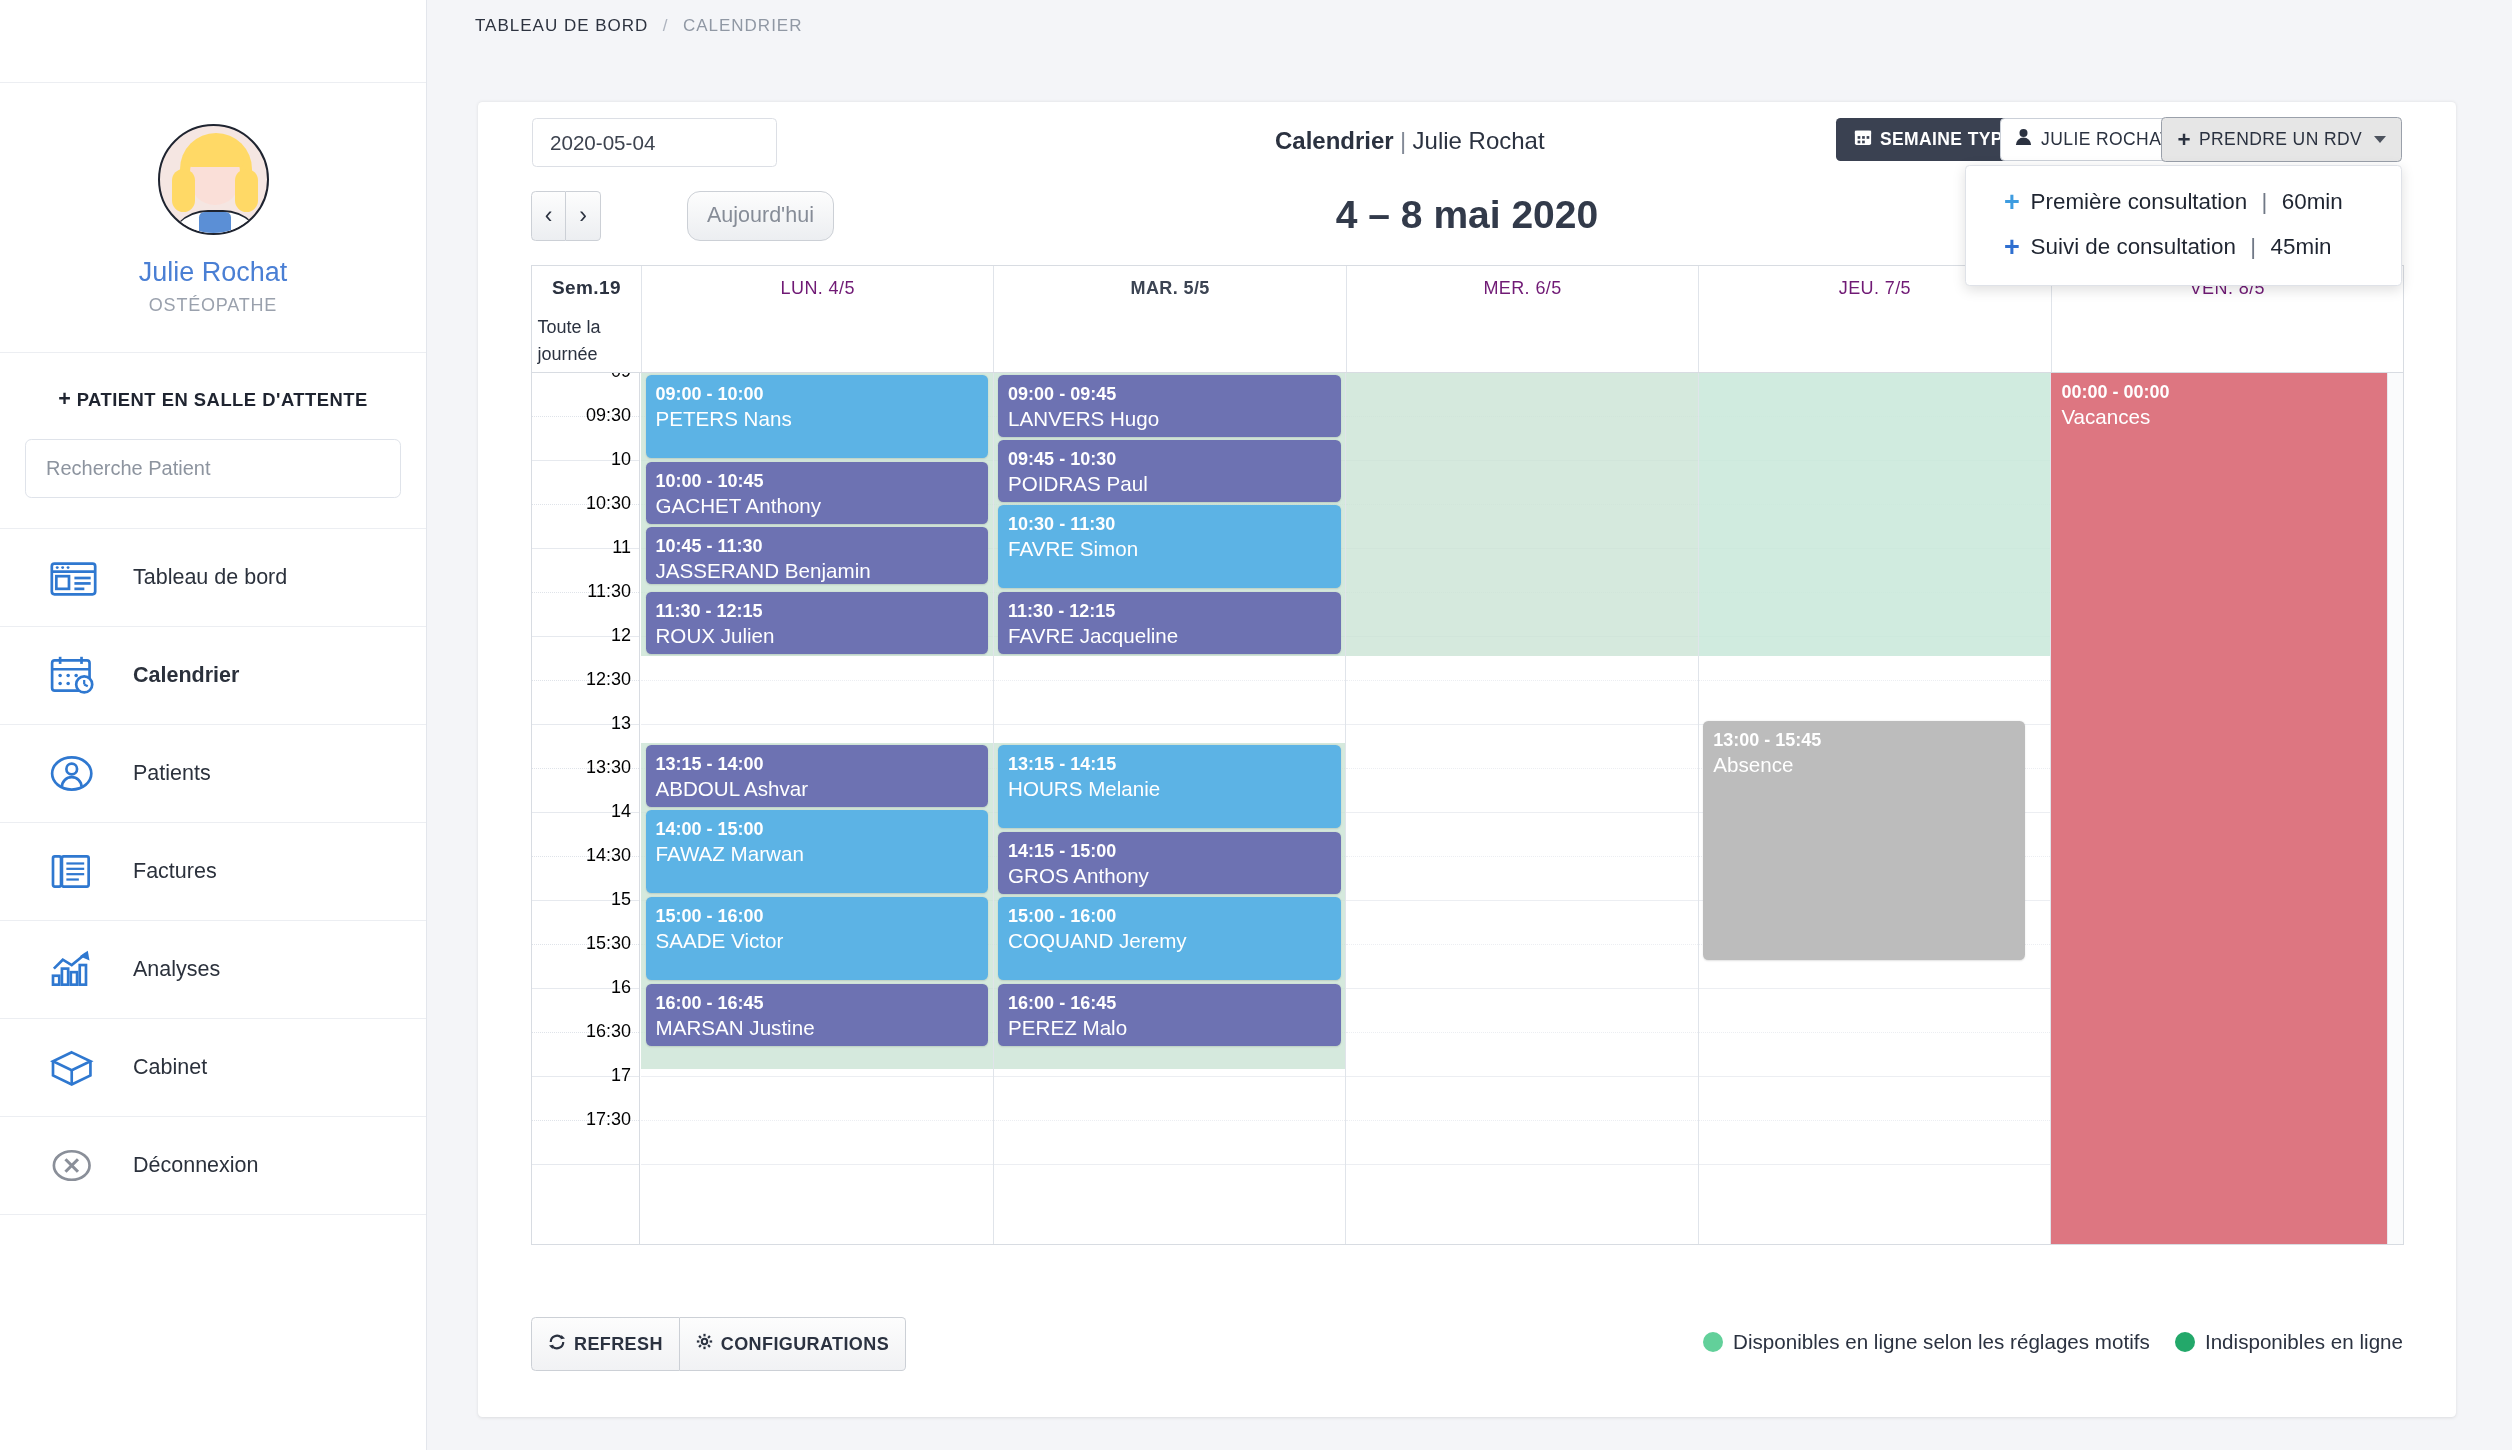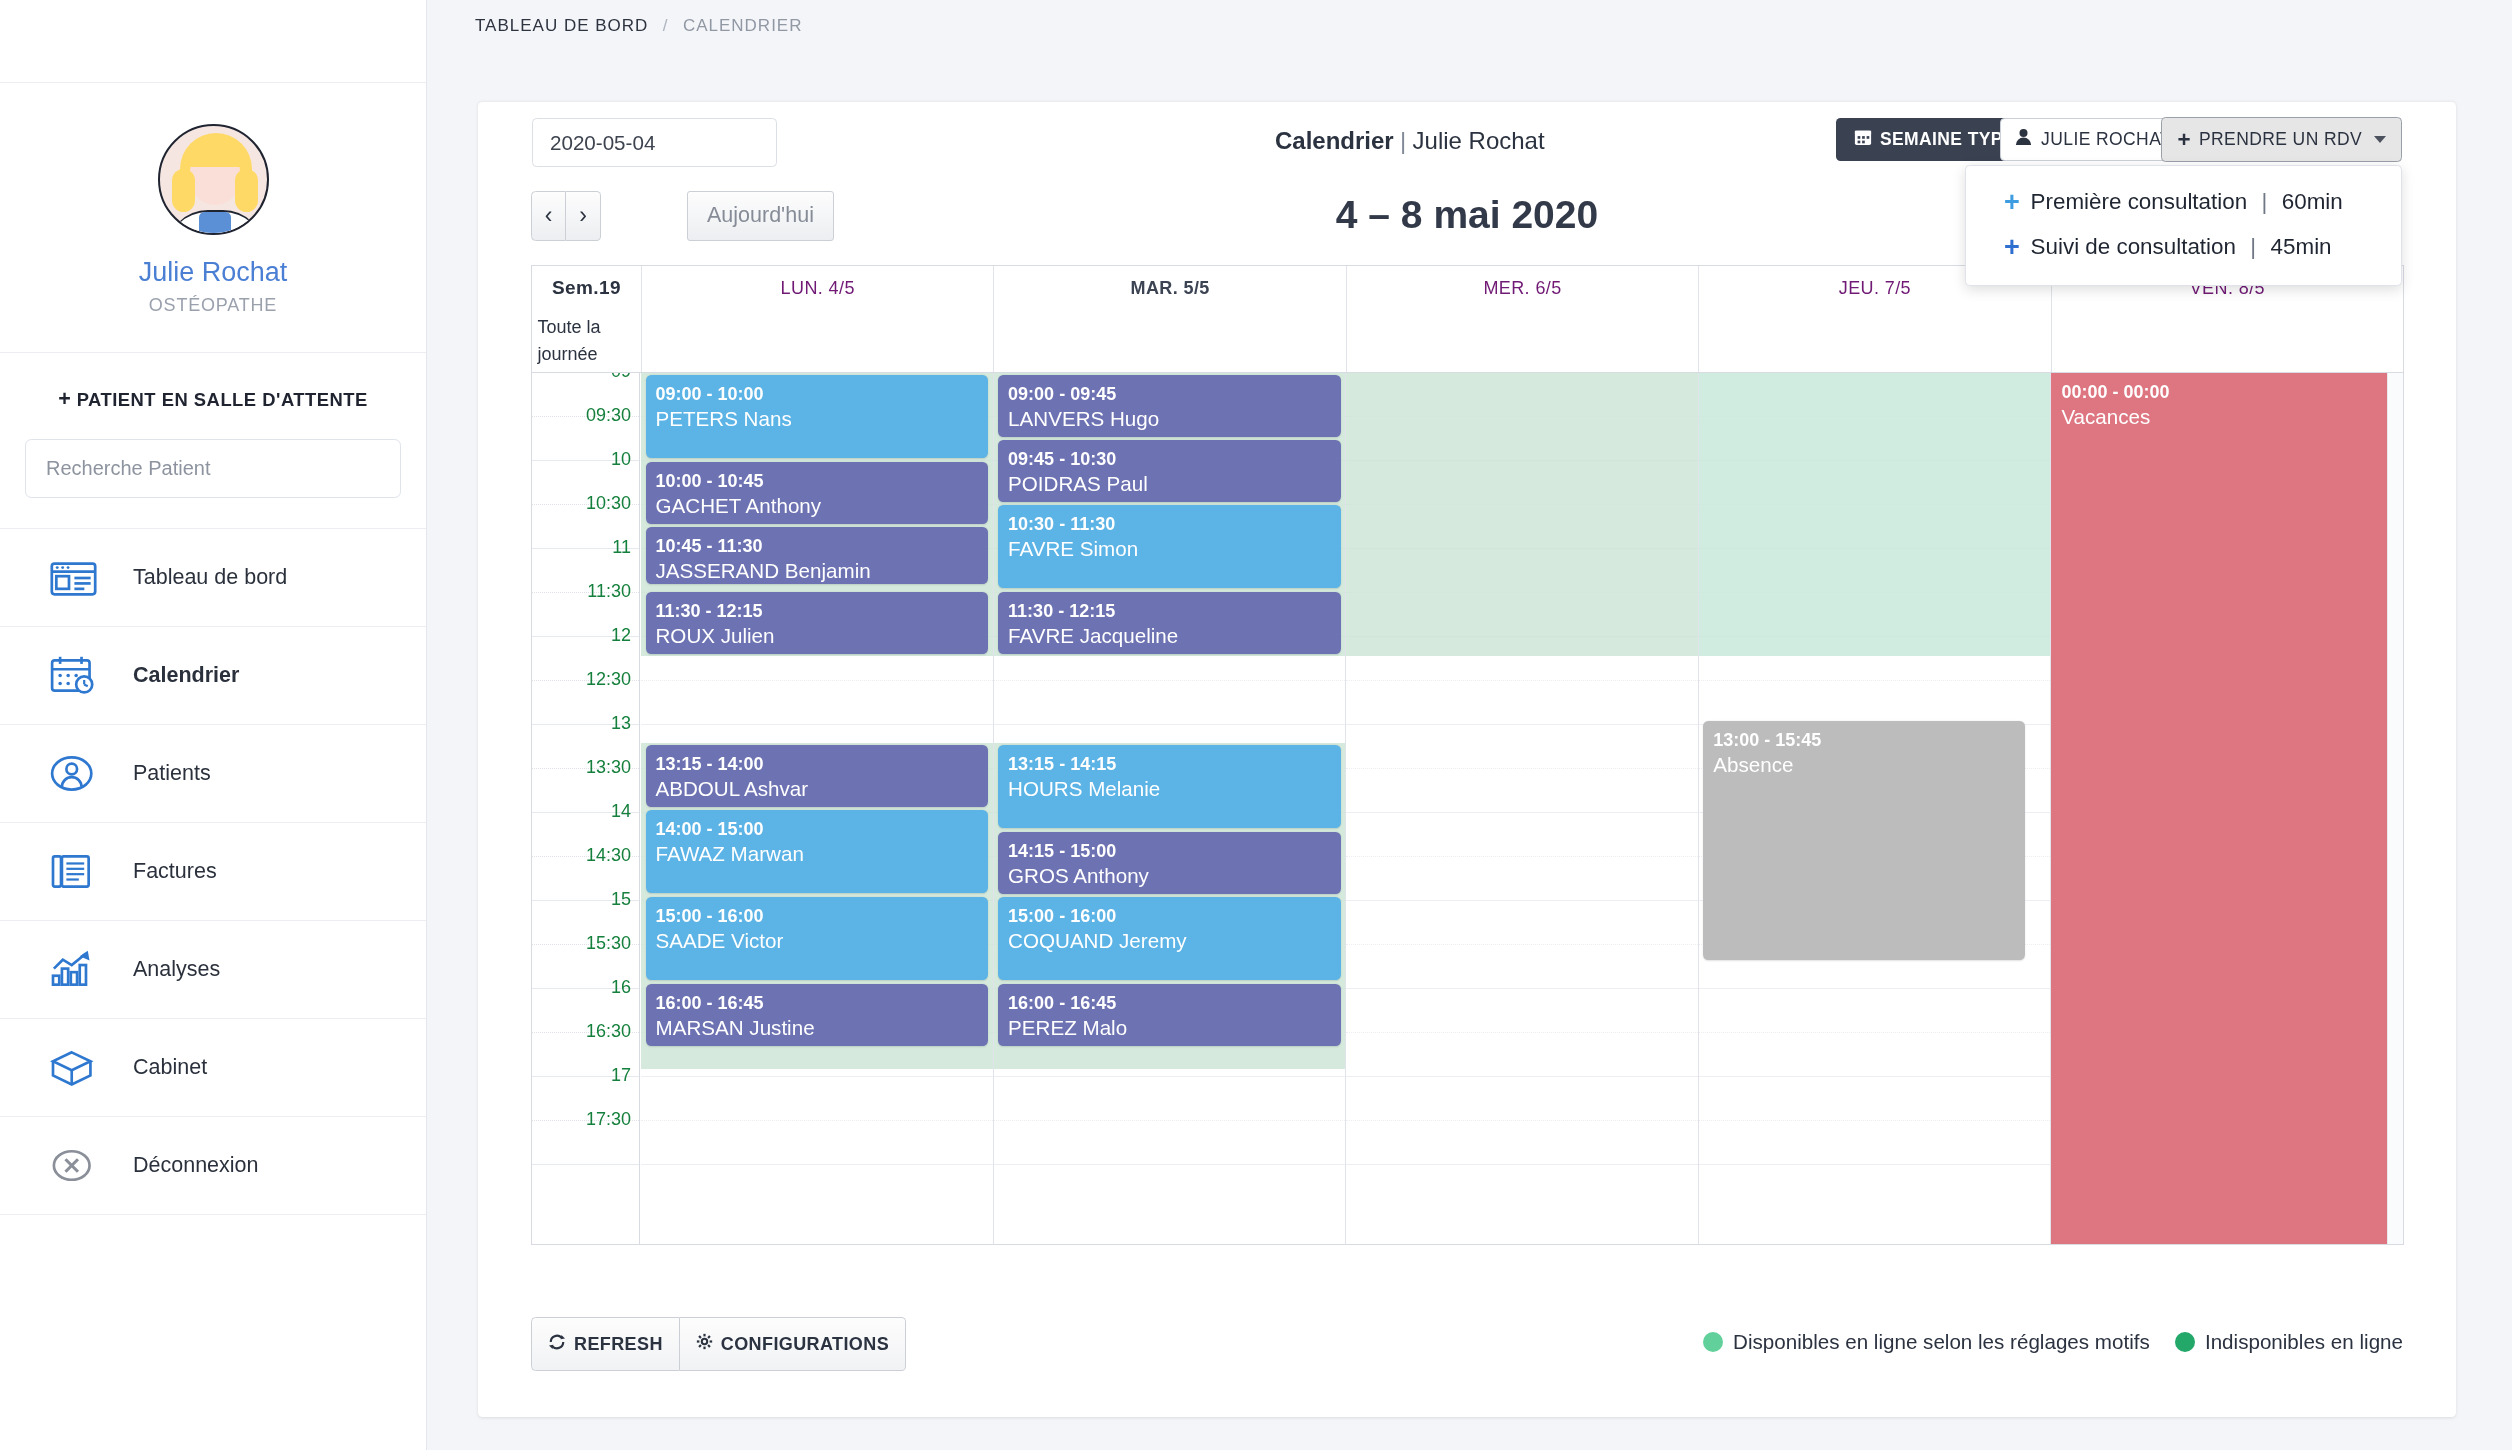--- a/index.html
+++ b/index.html
@@ -156,21 +156,21 @@
     border:0.9px solid #ccd0d6;
     display:flex; align-items:center; justify-content:center;
     font-size:23px; color:#2b3240; cursor:pointer;
   }
   .arrow-btn.l { border-radius:4.5px 0 0 4.5px; }
   .arrow-btn.r { border-radius:0 4.5px 4.5px 0; border-left:none; }
   .today-btn {
     position:absolute; left:209px; top:11.7px;
     height:50px; padding:0 19px;
     background:linear-gradient(#fdfdfd,#eceef1);
-    border:0.9px solid #ccd0d6; border-radius:3px;
+    border:0.9px solid #ccd0d6; border-radius:13px;
     font-size:21.5px; color:#868c97; cursor:pointer;
     font-family:"Liberation Sans", sans-serif;
   }
   .period {
     position:absolute; left:0; right:0; top:14.4px;
     text-align:center; font-size:39px; font-weight:bold; color:#323a4a;
   }
 
   
   .calwrap { position:absolute; left:53px; top:163px; width:1873px; height:982px; }
@@ -195,21 +195,21 @@
     position:relative; border:0.9px solid #d8dce2;
     height:873px; overflow:hidden; background:#fff;
   }
   .timecol {
     position:absolute; left:0; top:0; width:108px; height:100%;
     border-right:0.9px solid #d8dce2; z-index:6; background:#fff;
   }
   .tslot { height:44px; position:relative; }
   .tslot .lbl {
     position:absolute; right:8px; top:-11.7px;
-    font-size:18px; color:#15803d;
+    font-size:18px; color:#000000;
   }
   .tslot.solid { border-bottom:0.9px solid #e6e9ee; }
   .tslot.dotted { border-bottom:0.9px dotted #dfe3e9; }
 
   .daycols { position:absolute; left:109px; top:0; right:0; height:100%; display:flex; }
   .daycol { flex:1 1 0; position:relative; border-right:0.9px solid #e0e4ea; }
   .daycol:last-child { border-right:none; }
   .gridlines { position:absolute; inset:0; }
   .gl { height:44px; }
   .gl.solid { border-bottom:0.9px solid #eceef2; }

